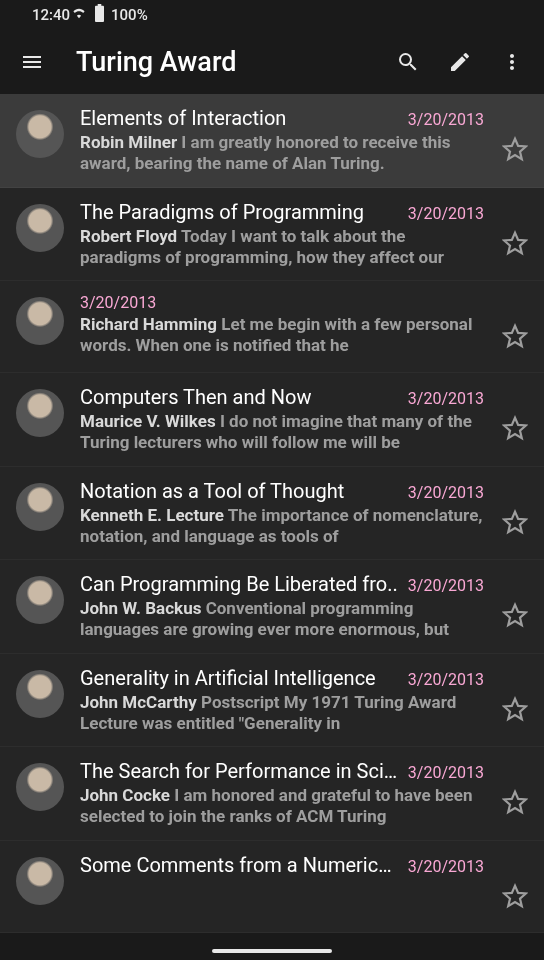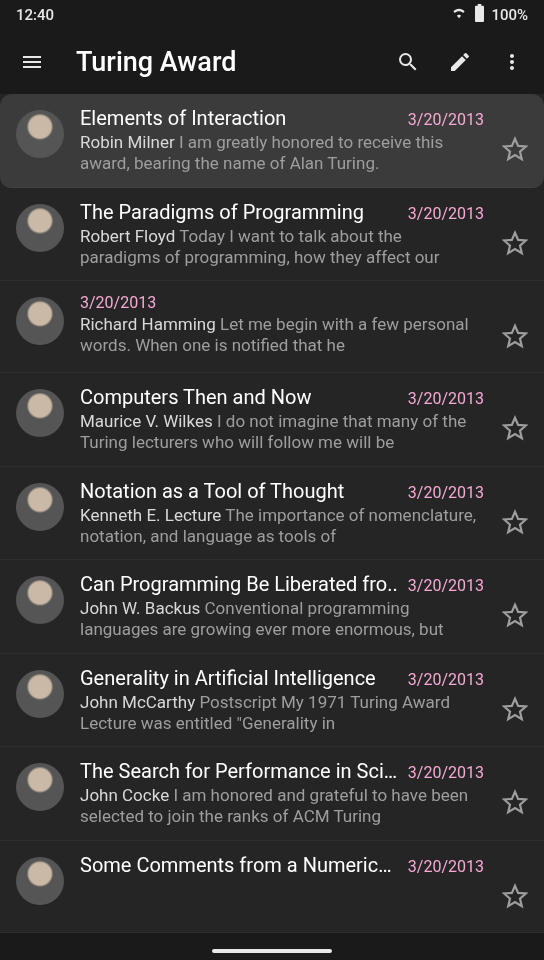--- a/index.html
+++ b/index.html
@@ -1,32 +1,32 @@
 <!DOCTYPE html>
 <html><head>
 <meta charset="utf-8">
 <style>
   * { margin: 0; padding: 0; box-sizing: border-box; }
   html, body { width: 544px; height: 960px; background: #1a1a1a; font-family: Roboto, -apple-system, sans-serif; overflow: hidden; color: #e8e8e8; }
-  .status-bar { height: 30px; display: flex; justify-content: space-between; align-items: center; padding: 0 16px; font-size: 15px; font-weight: 500; background: #1a1a1a; }
+  .status-bar { height: 30px; display: flex; align-items: center; padding: 0 32px; font-size: 15px; font-weight: 500; background: #1a1a1a; }
   .status-right { display: flex; align-items: center; gap: 6px; }
   .app-bar { height: 64px; display: flex; align-items: center; padding: 0 12px; background: #1a1a1a; gap: 24px; }
   .app-title { font-size: 27px; font-weight: 500; flex: 1; color: #fff; }
   .icon-btn { width: 40px; height: 40px; display: flex; align-items: center; justify-content: center; cursor: pointer; }
   .icon-btn svg { width: 24px; height: 24px; fill: #e8e8e8; }
   .actions { display: flex; gap: 12px; }
   .list { background: #252525; }
   .list-item { display: flex; padding: 12px 16px 12px 16px; gap: 16px; border-bottom: 1px solid rgba(255,255,255,0.04); cursor: pointer; align-items: flex-start; min-height: 92px; }
-  .list-item.selected { background: #3b3b3b; border-radius: 12px; }
+  .list-item.selected { background: #3b3b3b; }
   .avatar { width: 48px; height: 48px; border-radius: 50%; flex-shrink: 0; background: #555 radial-gradient(circle at 50% 35%, #c9b9a6 28%, #555 34%); margin-top: 4px; }
   .item-body { flex: 1; min-width: 0; }
   .row1 { display: flex; justify-content: space-between; align-items: baseline; gap: 8px; }
   .title { font-size: 20px; color: #fff; white-space: nowrap; overflow: hidden; text-overflow: ellipsis; }
   .date { font-size: 16px; color: #f9a8d4; flex-shrink: 0; }
-  .preview { font-size: 17px; line-height: 1.25; color: #9e9e9e; margin-top: 2px; display: -webkit-box; -webkit-line-clamp: 2; -webkit-box-orient: vertical; overflow: hidden; }
+  .preview { font-size: 17px; line-height: 1.25; color: #9e9e9e; margin-top: 2px; display: -webkit-box; -webkit-line-clamp: 2; -webkit-box-orient: vertical; overflow: hidden; font-weight: bold; }
   .author { color: #d9d9d9; }
   .side-col { width: 28px; display: flex; flex-direction: column; align-items: flex-end; justify-content: flex-start; flex-shrink:0; }
   .star { width: 26px; height: 26px; margin-top: 30px; }
   .star svg { width: 26px; height: 26px; fill: none; stroke: #9e9e9e; stroke-width: 2; }
   .nav-bar { position: absolute; bottom: 0; left: 0; width: 544px; height: 18px; display:flex; justify-content:center; align-items:center;}
   .nav-handle { width: 120px; height: 4px; background: #e8e8e8; border-radius: 2px; }
 </style>
 </head>
 <body>
 

